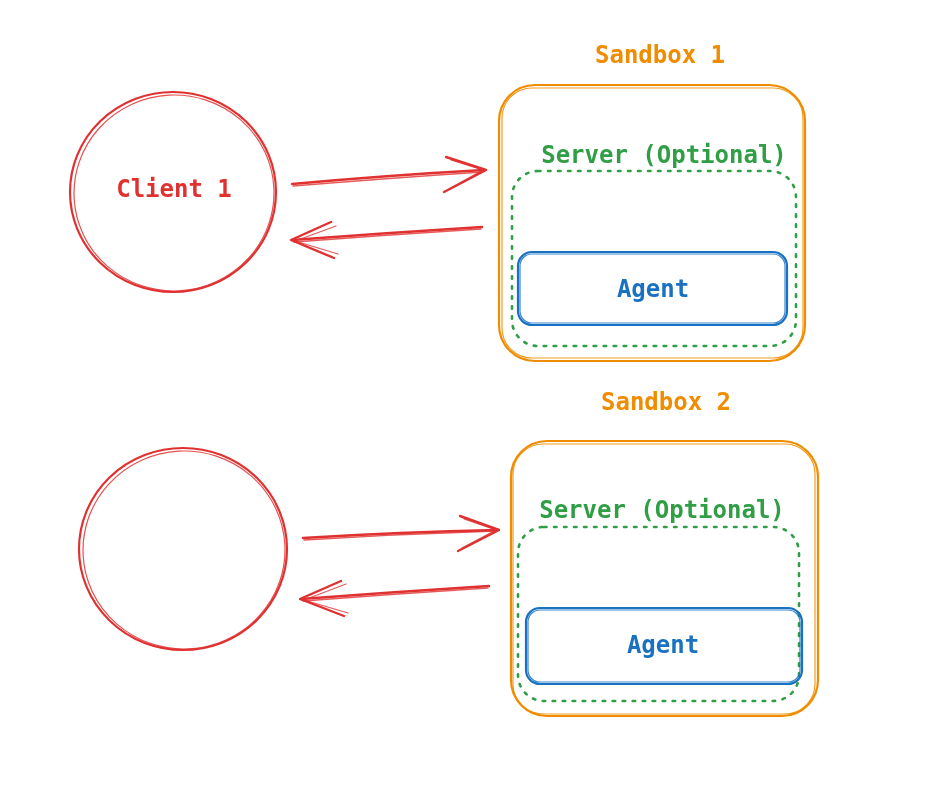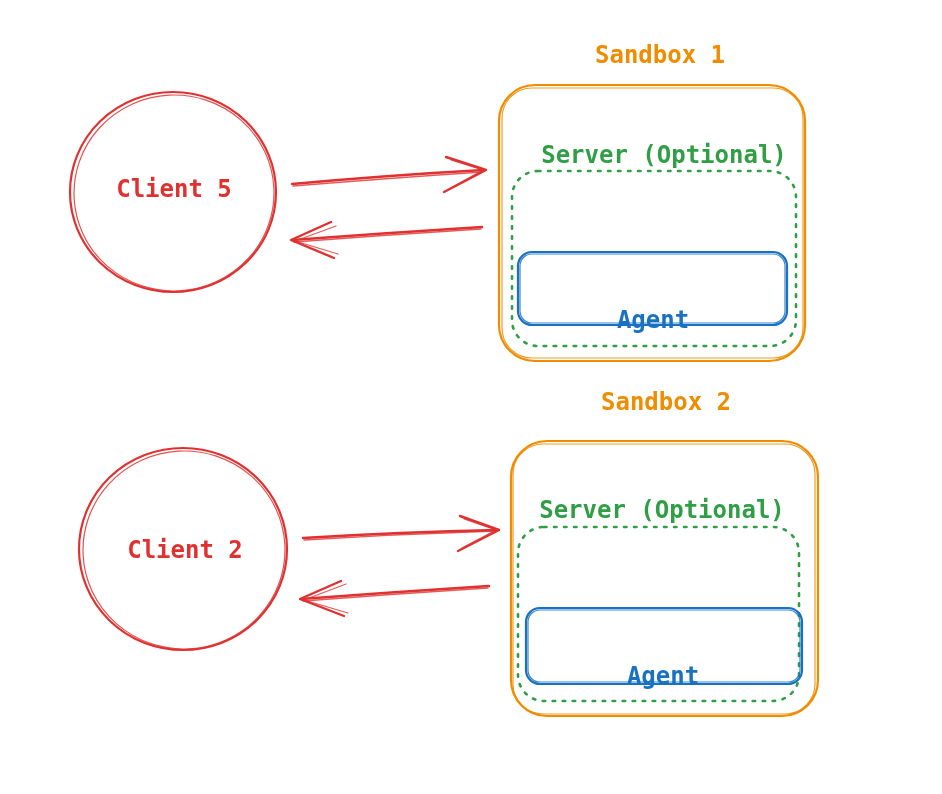--- a/index.html
+++ b/index.html
@@ -40,21 +40,21 @@
     position: absolute;
     transform: translate(-50%, -50%);
     white-space: nowrap;
     font-size: 24px;
     font-weight: bold;
     letter-spacing: 0px;
   }
   .c-client  { color: var(--c-client,  #e03131); }
   .c-sandbox { color: var(--c-sandbox, #f08c00); }
   .c-server  { color: var(--c-server,  #2f9e44); }
-  .c-agent   { color: var(--c-agent,   #1971c2); margin-top: 31px; }
+  .c-agent   { color: var(--c-agent,   #1971c2); }
 </style>
 </head>
 <body>
 
 <div class="canvas">
 
   <svg class="shapes" width="942" height="794" viewBox="0 0 942 794">
 
     <g class="stroke-client">
       <ellipse class="main-stroke" cx="173" cy="192" rx="103" ry="100"></ellipse>
@@ -118,27 +118,26 @@
     </g>
 
     <g class="stroke-agent">
       <rect class="main-stroke" x="526" y="608" width="276" height="76" rx="14"></rect>
       <rect class="echo-stroke" x="528" y="610" width="272" height="72" rx="12"></rect>
     </g>
   </svg>
 
   <div class="label c-sandbox" style="left:660px; top:55px;">Sandbox 1</div>
 
-  <div class="label c-client" style="left:174px; top:189px;">Client 5</div>
+  <div class="label c-client" style="left:174px; top:189px;">Client 1</div>
 
   <div class="label c-server" style="left:664px; top:155px;">Server (Optional)</div>
 
   <div class="label c-agent" style="left:653px; top:289px;">Agent</div>
 
   <div class="label c-sandbox" style="left:666px; top:402px;">Sandbox 2</div>
 
-  <div class="label c-client" style="left:185px; top:550px;">Client 2</div>
 
   <div class="label c-server" style="left:662px; top:510px;">Server (Optional)</div>
 
   <div class="label c-agent" style="left:663px; top:645px;">Agent</div>
 
 </div>
 
 </body></html>

